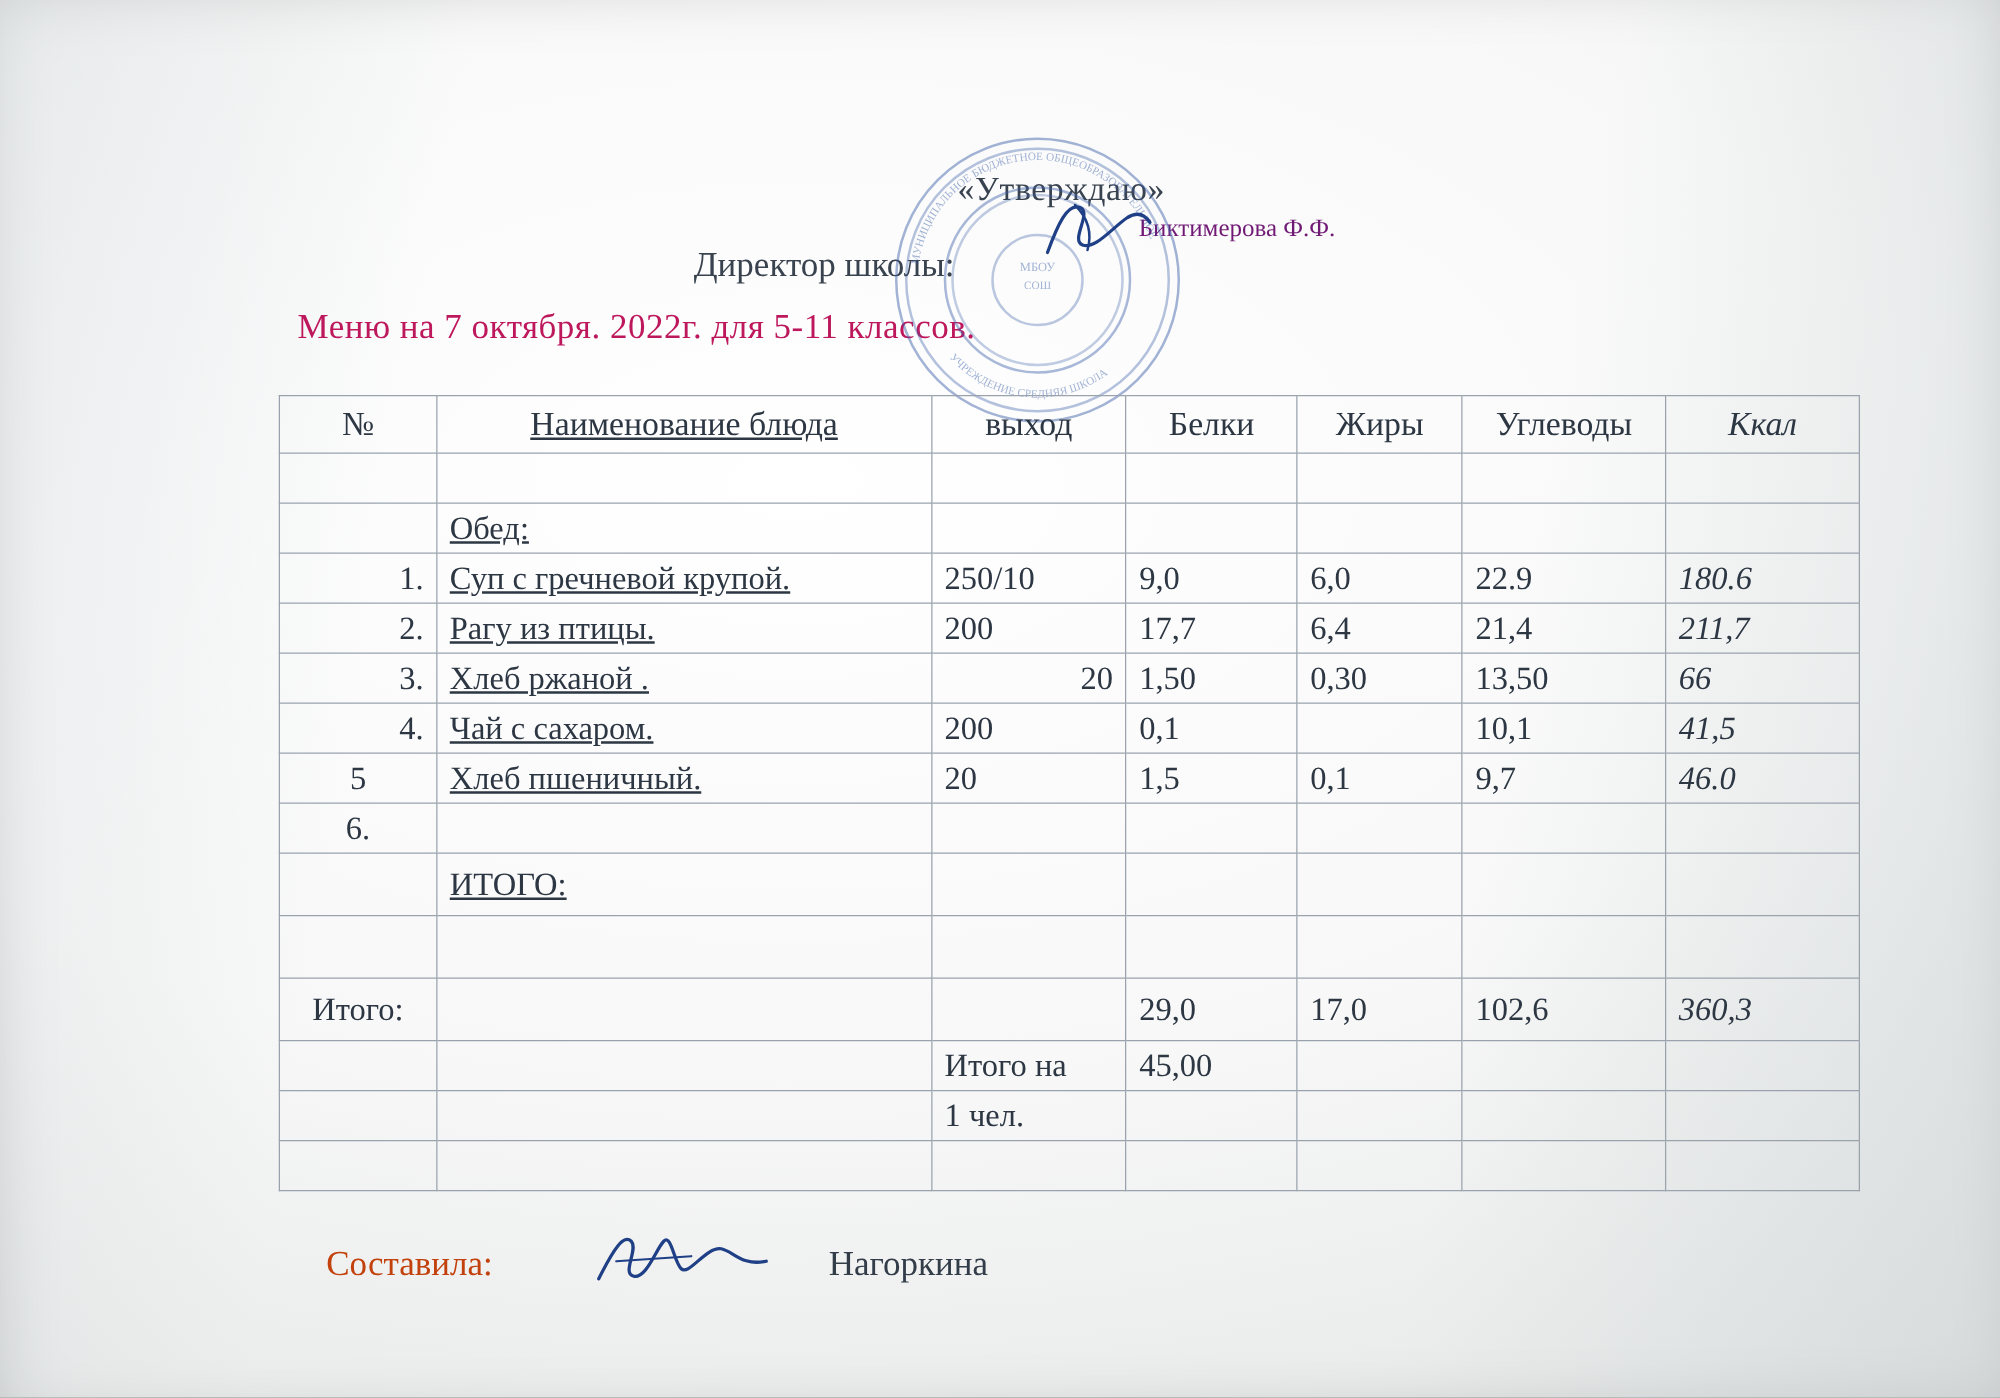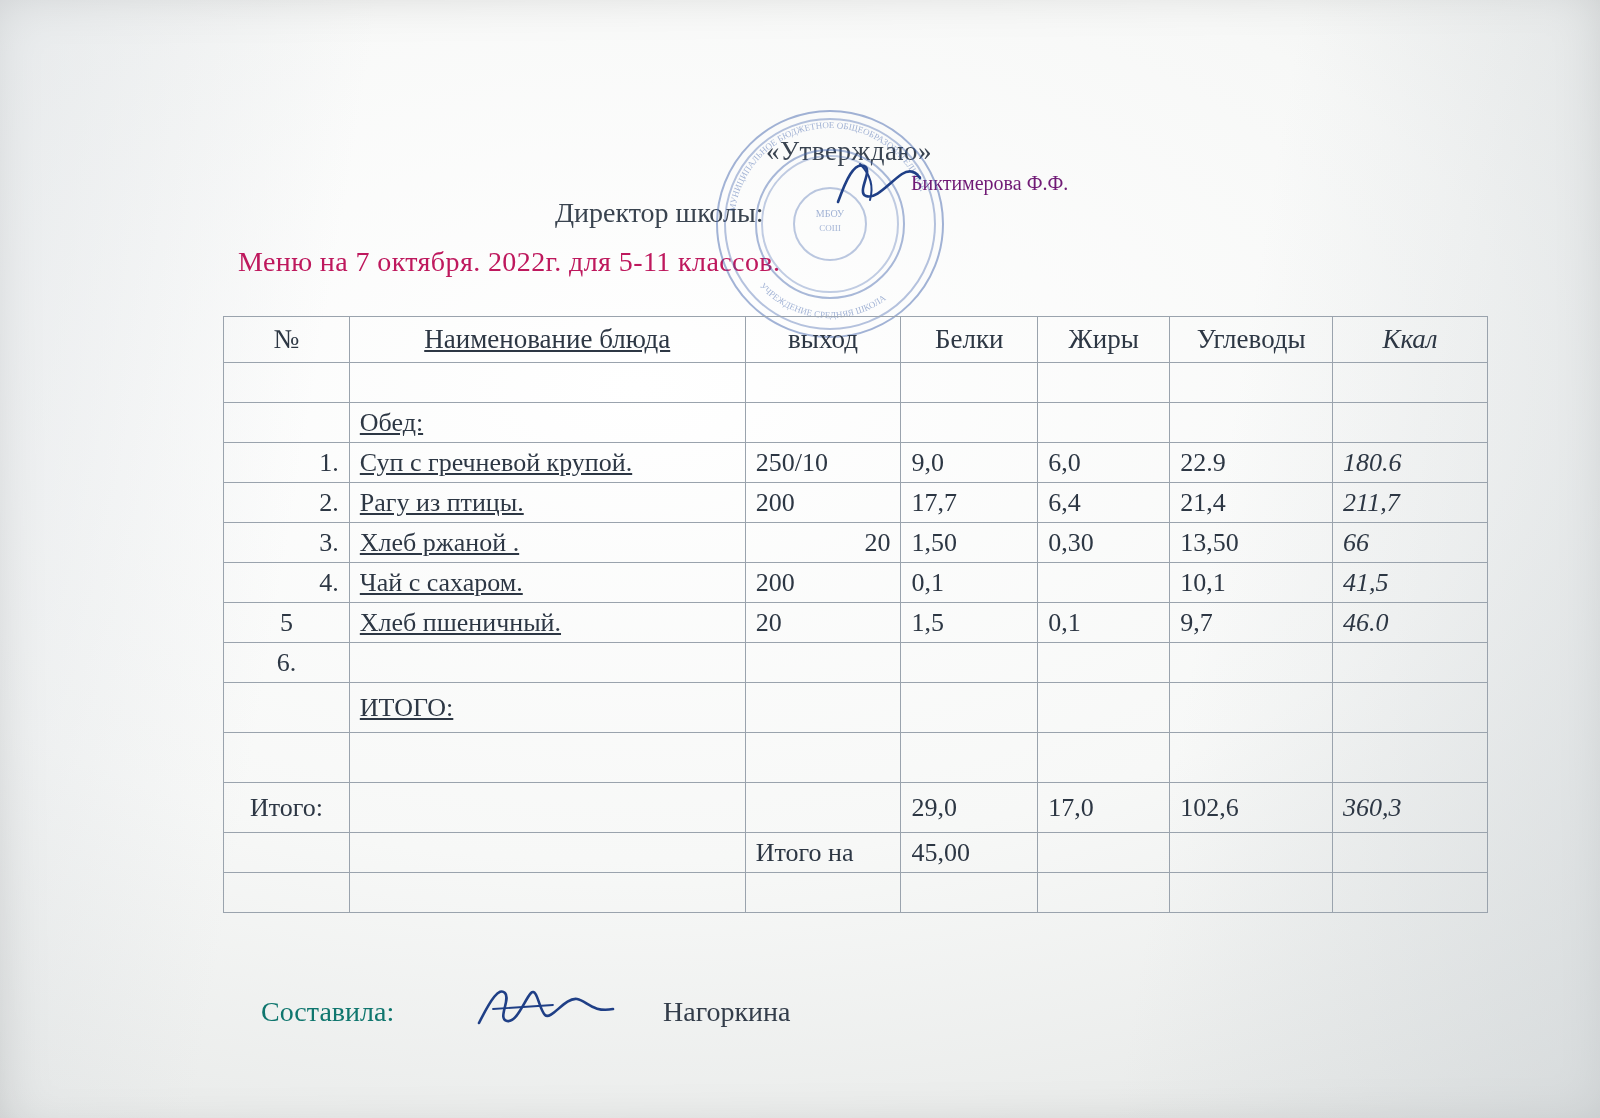--- a/index.html
+++ b/index.html
@@ -139,21 +139,21 @@
   .num-right  { text-align: right; padding-right: 26px; }
   .out-right  { text-align: right; padding-right: 46px; }
   .tall { height: 50px; }
 
   
   .compiled-label {
     position: absolute;
     left: 243px;
     top: 972px;
     font-size: 28px;
-    color: #0f766e;
+    color: #c2410c;
   }
   .compiled-name {
     position: absolute;
     left: 645px;
     top: 972px;
     font-size: 28px;
     color: #333d4a;
   }
 </style>
 </head>
@@ -309,20 +309,29 @@
           <td class="c-name"></td>
           <td class="c-out">Итого на</td>
           <td class="c-prot">45,00</td>
           <td class="c-fat"></td>
           <td class="c-carb"></td>
           <td class="c-kcal"></td>
         </tr>
         <tr>
           <td class="c-num"></td>
           <td class="c-name"></td>
+          <td class="c-out">1 чел.</td>
+          <td class="c-prot"></td>
+          <td class="c-fat"></td>
+          <td class="c-carb"></td>
+          <td class="c-kcal"></td>
+        </tr>
+        <tr>
+          <td class="c-num"></td>
+          <td class="c-name"></td>
           <td class="c-out"></td>
           <td class="c-prot"></td>
           <td class="c-fat"></td>
           <td class="c-carb"></td>
           <td class="c-kcal"></td>
         </tr>
       </tbody>
     </table>
 
     <div class="compiled-label">Составила:</div>

